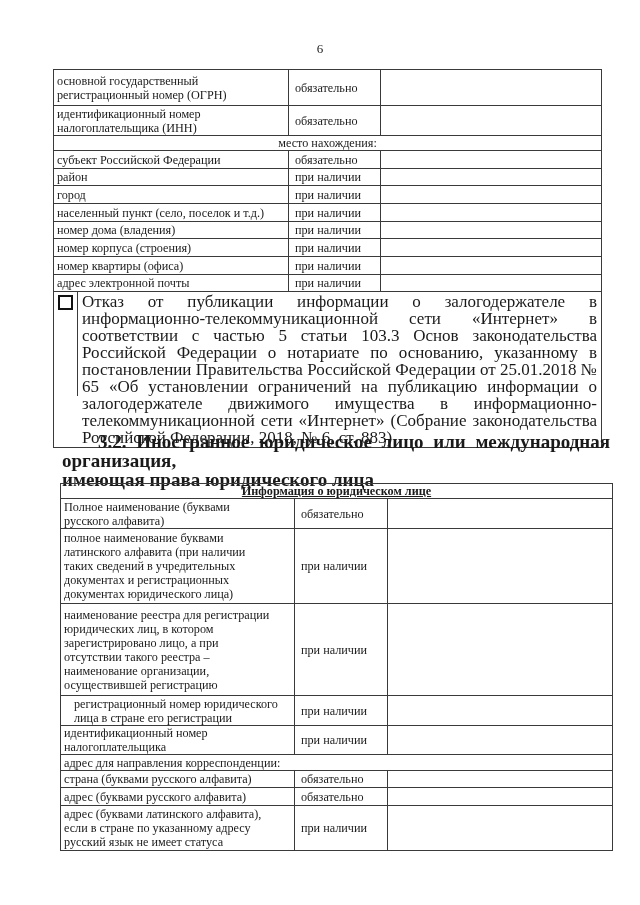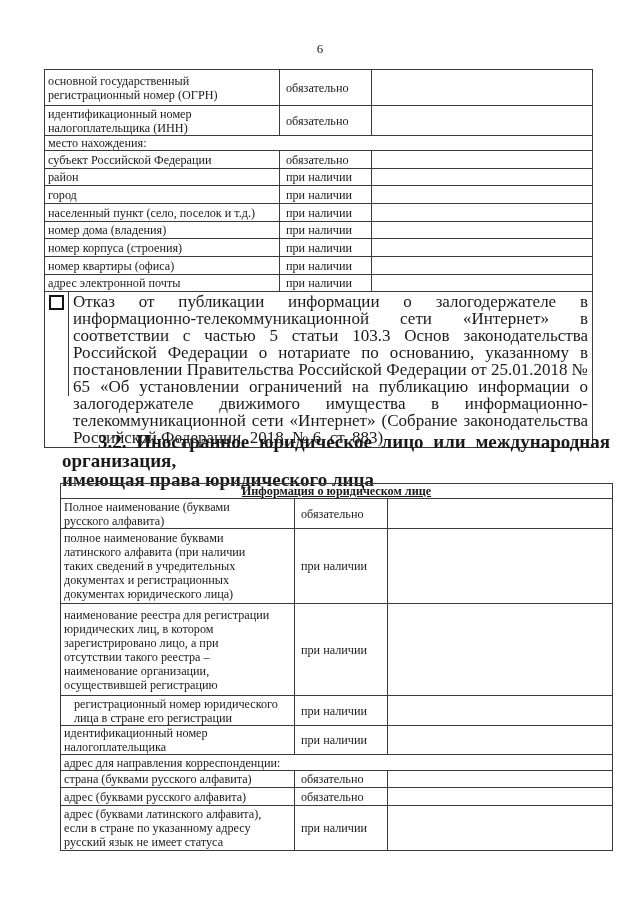--- a/index.html
+++ b/index.html
@@ -14,21 +14,21 @@
   }
   table {
     position: absolute; border-collapse: collapse; table-layout: fixed;
     font-size: 12.2px; line-height: 14px;
   }
   td {
     border: 1.3px solid #3a3a3a; padding: 0 3px; vertical-align: middle;
     overflow: hidden; white-space: nowrap;
   }
   td.c2 { padding-left: 6px; }
-  #t1 { left: 44px; top: 69px; width: 548px; }
+  #t1 { left: 53px; top: 69px; width: 548px; }
   #t1 col.a { width: 235px; } #t1 col.b { width: 92px; } #t1 col.c { width: 221px; }
   #t2 { left: 60px; top: 483px; width: 552px; }
   #t2 col.a { width: 234px; } #t2 col.b { width: 93px; } #t2 col.c { width: 225px; }
   .cbcell { padding: 0; vertical-align: top; }
   .cbwrap { display: flex; }
   .cbbox-cell { width: 23px; border-right: 1.3px solid #3a3a3a; flex: none; position: relative; }
   .checkbox {
     position: absolute; left: 4px; top: 3px; width: 11px; height: 11px;
     border: 2.5px solid #111; background: #fff; cursor: pointer;
   }
@@ -61,21 +61,21 @@
 регистрационный номер (ОГРН)</td>
         <td class="c2">обязательно</td>
         <td></td>
       </tr>
       <tr style="height: 30px;">
         <td style="white-space: pre-line;">идентификационный номер
 налогоплательщика (ИНН)</td>
         <td class="c2">обязательно</td>
         <td></td>
       </tr>
-      <tr style="height: 12px;">
+      <tr style="height: 12px; text-align: center;">
         <td colspan="3">место нахождения:</td>
       </tr>
       <tr style="height: 18px;">
         <td style="white-space: pre-line;">субъект Российской Федерации</td>
         <td class="c2">обязательно</td>
         <td></td>
       </tr>
       <tr style="height: 17px;">
         <td style="white-space: pre-line;">район</td>
         <td class="c2">при наличии</td>

